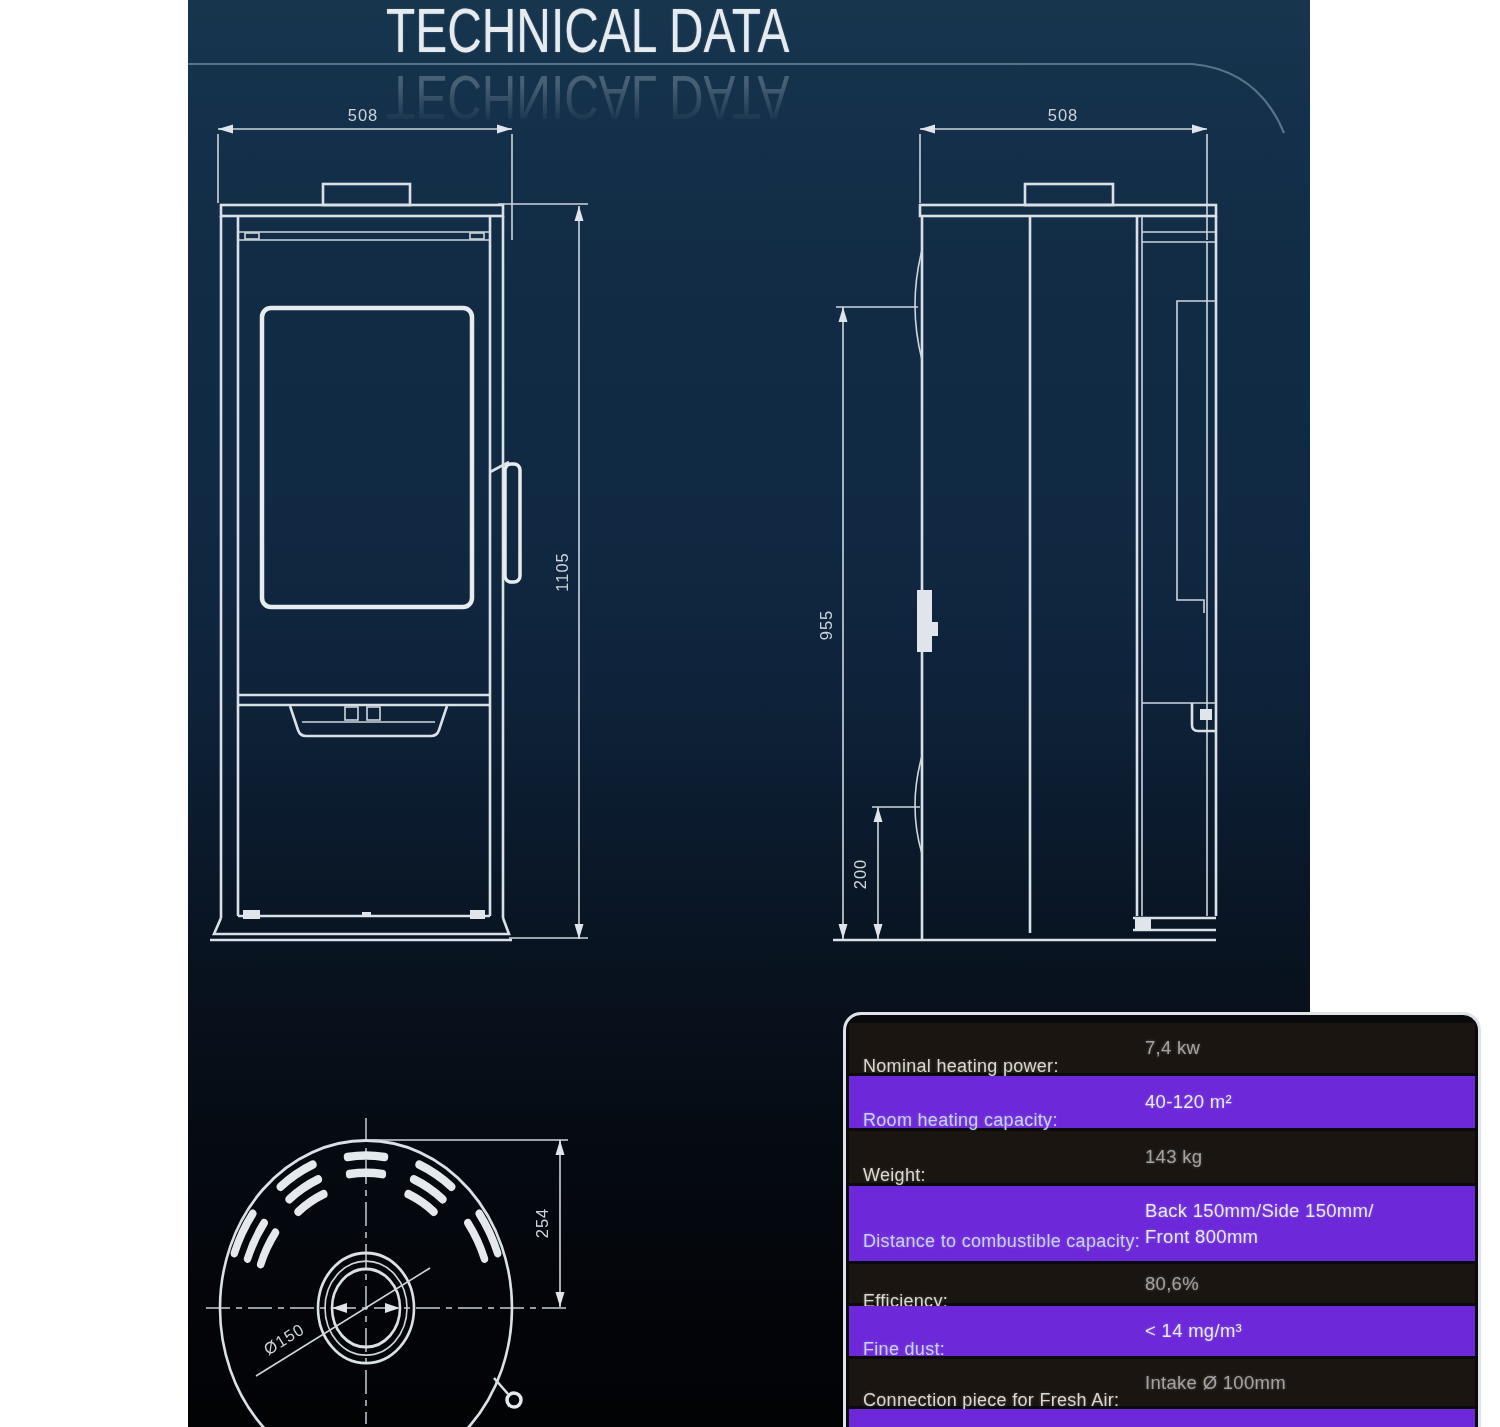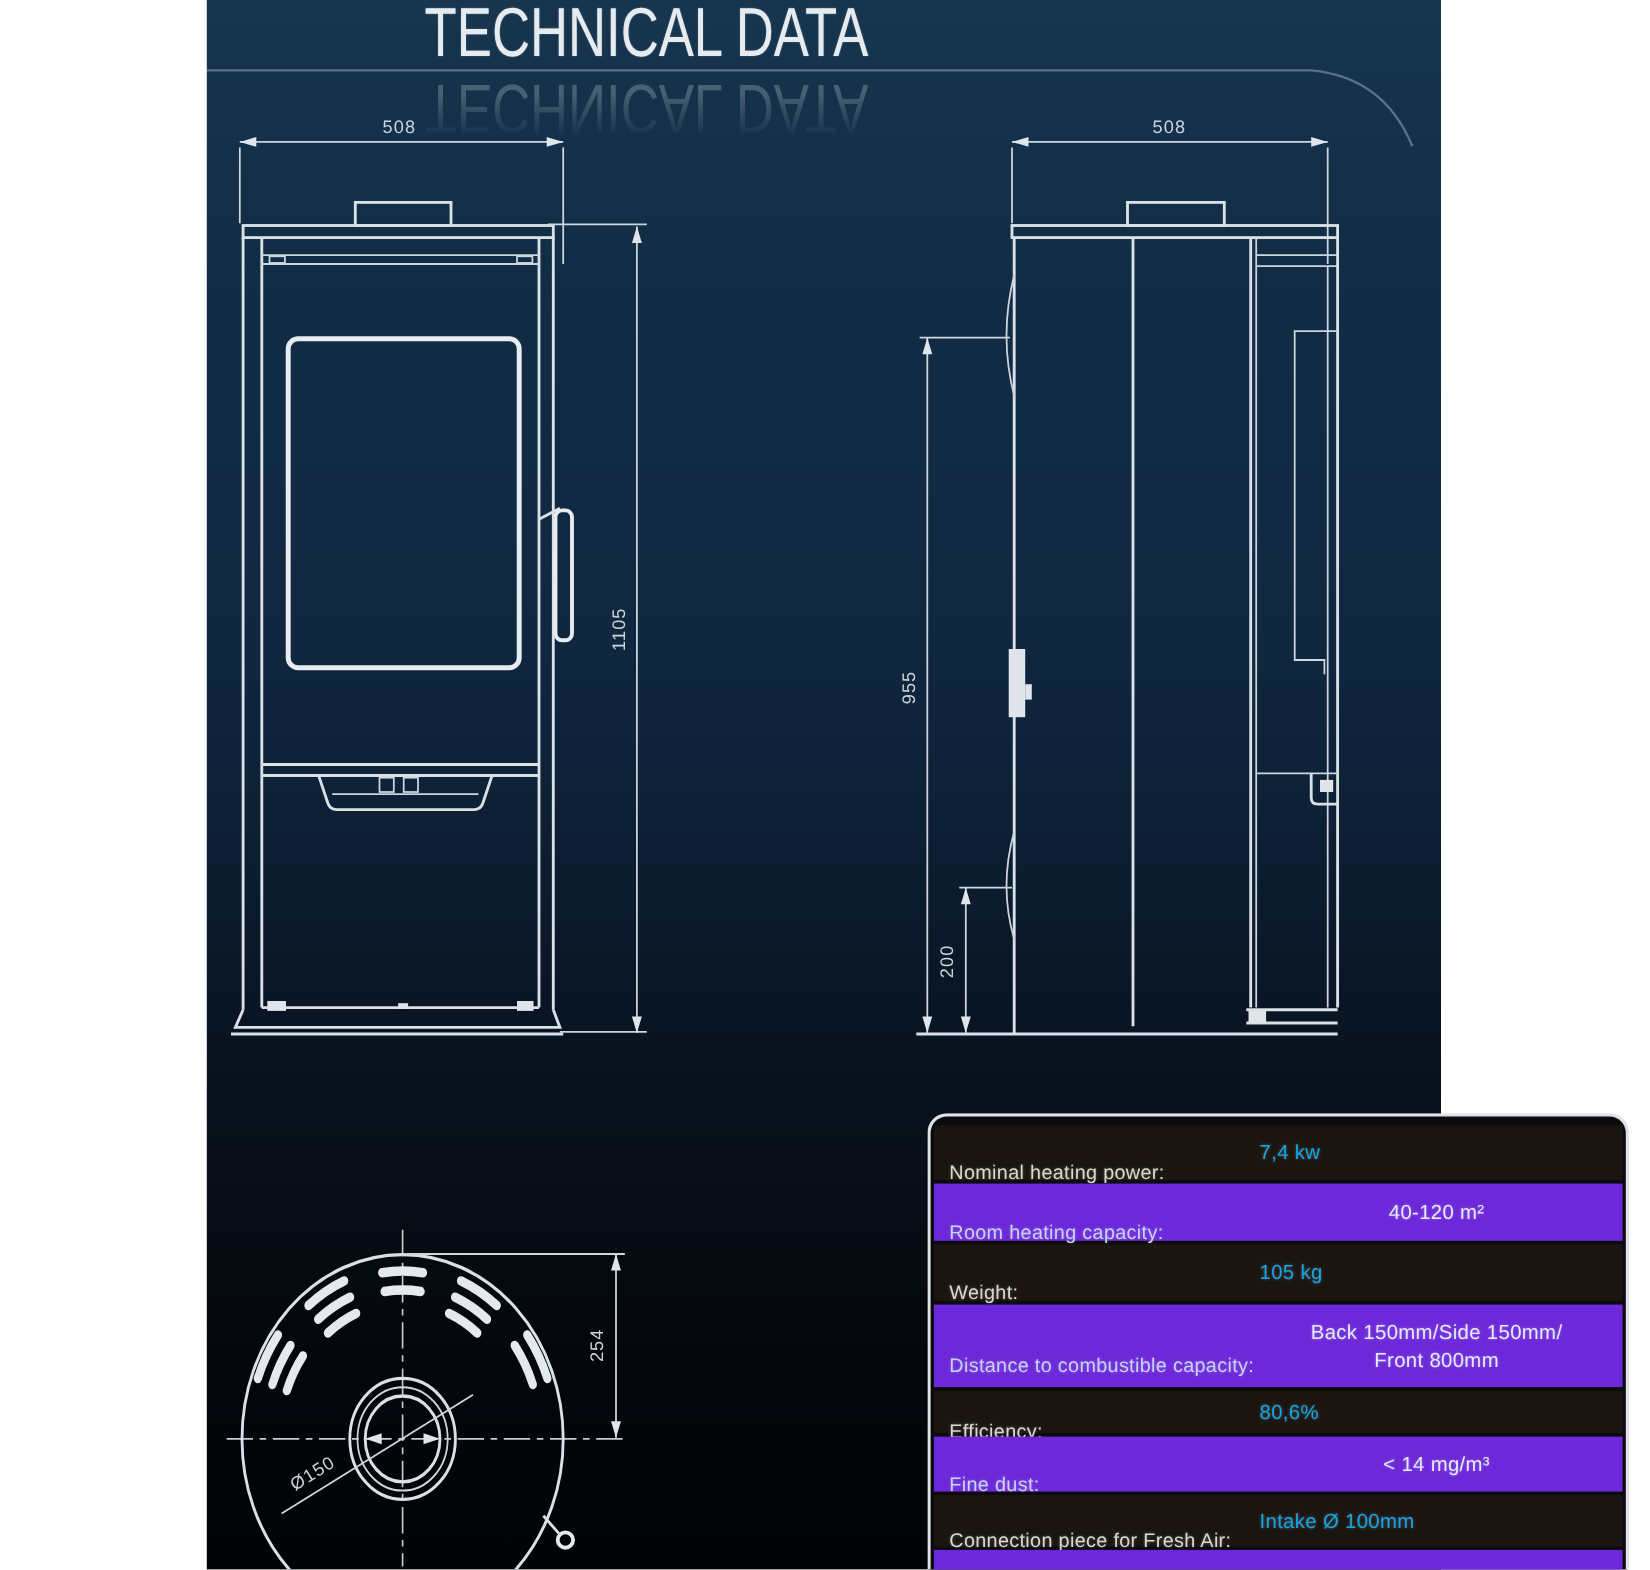--- a/index.html
+++ b/index.html
@@ -28,23 +28,23 @@
   
   .spec-table{position:absolute;left:655px;top:1012px;width:638px;height:415px;box-sizing:border-box;
     border:3px solid #dfe3e8;border-bottom:none;border-radius:18px 18px 0 0;
     background:#0a0a0e;padding:8px 3px 0 3px;overflow:hidden;}
   .srow{position:relative;margin:0 0 3px 0;display:flex;align-items:center;}
   .srow.dark{background:#1a1510;}
   .srow.blue{background:#6d28d9;}
   .srow .lbl{position:absolute;left:14px;width:278px;font-size:18px;color:#ddd8ce;
     letter-spacing:.3px;text-shadow:0 0 3px rgba(255,255,255,.28);line-height:1.25;margin-top:36px;}
   .srow.blue .lbl{color:#c3d4f4;}
-  .srow .val{position:absolute;left:296px;right:8px;font-size:18.5px;color:#0ea5e9;
+  .srow .val{position:absolute;left:296px;right:8px;font-size:18.5px;color:#a3a3a3;
     letter-spacing:.3px;text-shadow:0 0 3px rgba(255,255,255,.3);line-height:1.4;}
-  .srow.blue .val{color:#e2ecfc;text-align:center;}
+  .srow.blue .val{color:#e2ecfc;}
 </style>
 </head>
 <body>
 
 <div class="stage">
   <div class="content">
 
     <div class="page-title">TECHNICAL DATA</div>
     <div class="title-reflection">TECHNICAL DATA</div>
 
@@ -52,21 +52,21 @@
       <div class="srow dark" style="height:50px">
         <div class="lbl">Nominal heating power:</div>
         <div class="val">7,4 kw</div>
       </div>
       <div class="srow blue" style="height:52px">
         <div class="lbl">Room heating capacity:</div>
         <div class="val">40-120 m²</div>
       </div>
       <div class="srow dark" style="height:52px">
         <div class="lbl">Weight:</div>
-        <div class="val">105 kg</div>
+        <div class="val">143 kg</div>
       </div>
       <div class="srow blue" style="height:75px">
         <div class="lbl">Distance to combustible capacity:</div>
         <div class="val">
           <div>Back 150mm/Side 150mm/</div>
           <div>Front 800mm</div>
         </div>
       </div>
       <div class="srow dark" style="height:39px">
         <div class="lbl">Efficiency:</div>

